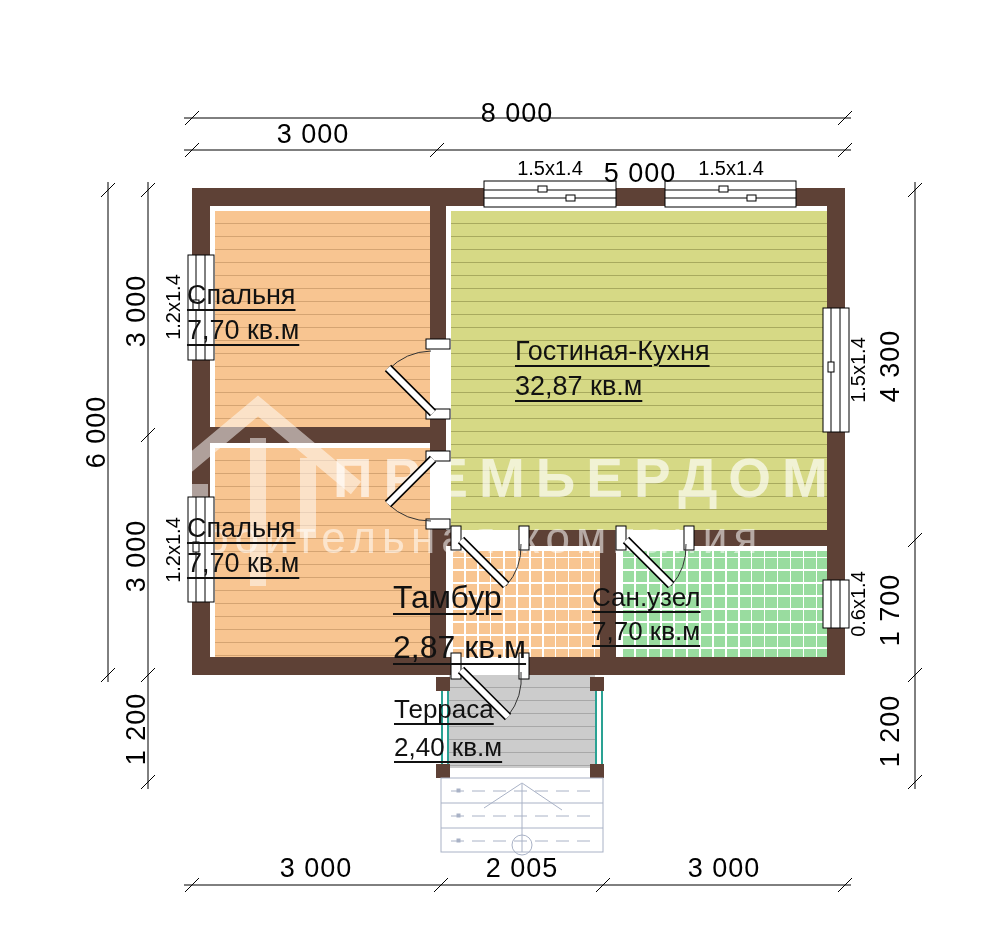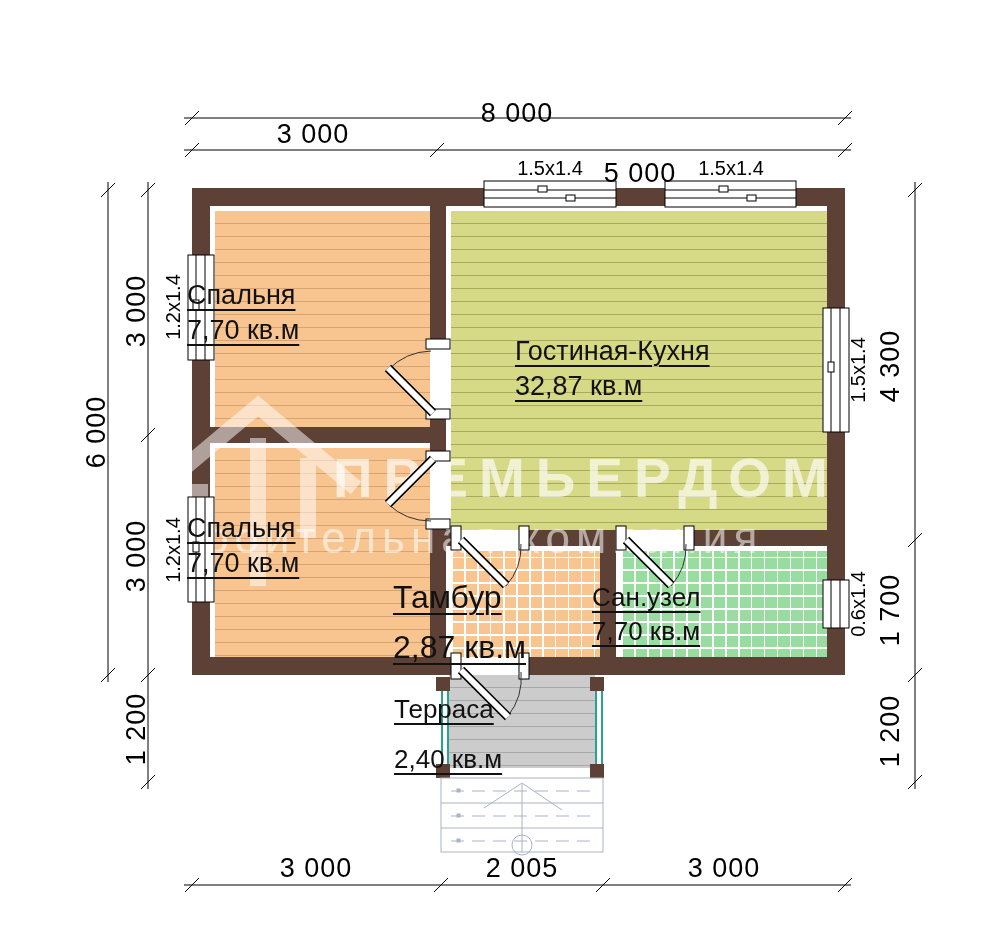--- a/index.html
+++ b/index.html
@@ -252,16 +252,16 @@
   <div class="roomlab" style="left:393px;top:582px;font-size:32px;">
     <div class="u">Тамбур</div>
     <div class="u" style="margin-top:20px;">2,87 кв.м</div>
   </div>
   <div class="roomlab" style="left:592px;top:582px;font-size:26px;">
     <div class="u">Сан.узел</div>
     <div class="u" style="margin-top:4px;">7,70 кв.м</div>
   </div>
   <div class="roomlab" style="left:394px;top:694px;font-size:26px;">
     <div class="u">Терраса</div>
-    <div class="u" style="margin-top:20px;">2,40 кв.м</div>
+    <div class="u" style="margin-top:8px;">2,40 кв.м</div>
   </div>
 
 </div>
 
 </body></html>

